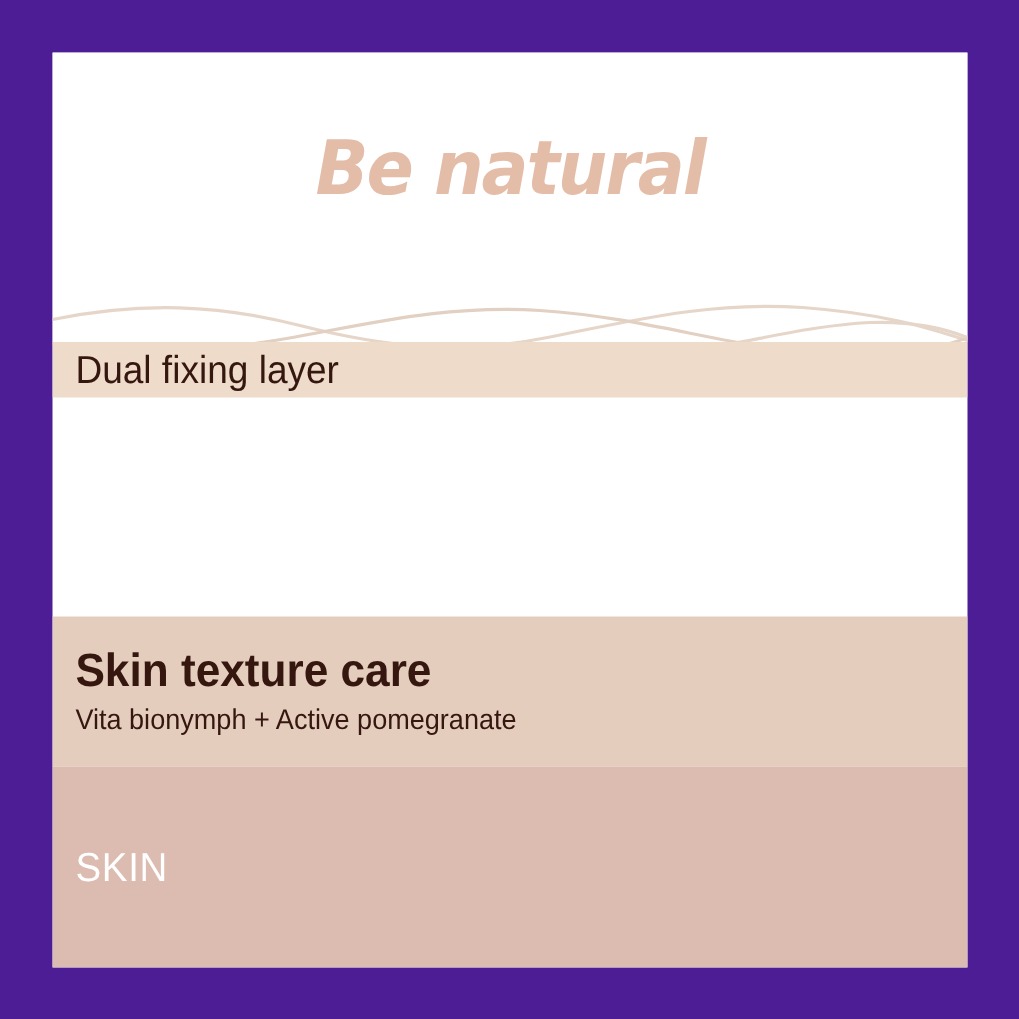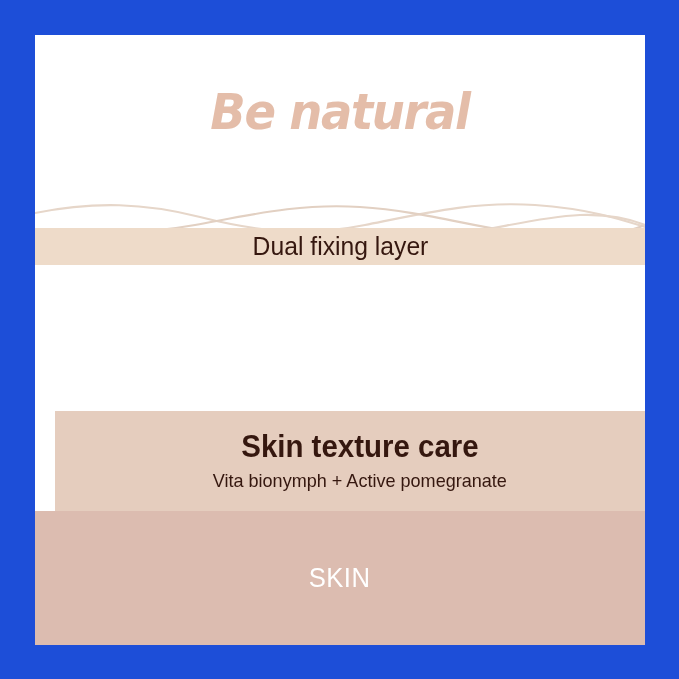--- a/index.html
+++ b/index.html
@@ -11,21 +11,21 @@
     height: 679px;
     overflow: hidden;
     background: #f9e5d4;
     font-family: "Liberation Sans", sans-serif;
   }
 
   #infographic {
     position: relative;
     width: 679px;
     height: 679px;
-    background: #1d4ed8;
+    background: #4c1d95;
   }
 
   
   .card {
     position: absolute;
     left: 35px;
     top: 35px;
     width: 610px;
     height: 610px;
     background: #ffffff;
@@ -79,28 +79,27 @@
     height: 417px;
   }
 
   .band {
     position: absolute;
     left: 0;
     width: 610px;
     box-sizing: border-box;
     display: flex;
     flex-direction: column;
-    align-items: center;
     justify-content: center;
   }
 
   .band-1 { top: 0px;   height: 37px; background: #eedbc9; }
   .band-2 { top: 37px;  height: 43px; background: #faeae0; }
   .band-3 { top: 80px;  height: 103px; background: #ecd8c6; }
-  .band-4 { top: 183px; height: 100px; background: #e5cdbe; margin-left: 20px; }
+  .band-4 { top: 183px; height: 100px; background: #e5cdbe; }
   .band-5 { top: 283px; height: 134px; background: #dcbcb0; }
 
   .band-title {
     font-family: "Liberation Sans", sans-serif;
     color: #35170f;
     line-height: 1.05;
     white-space: nowrap;
     transform: scaleX(0.95);
   }
 

